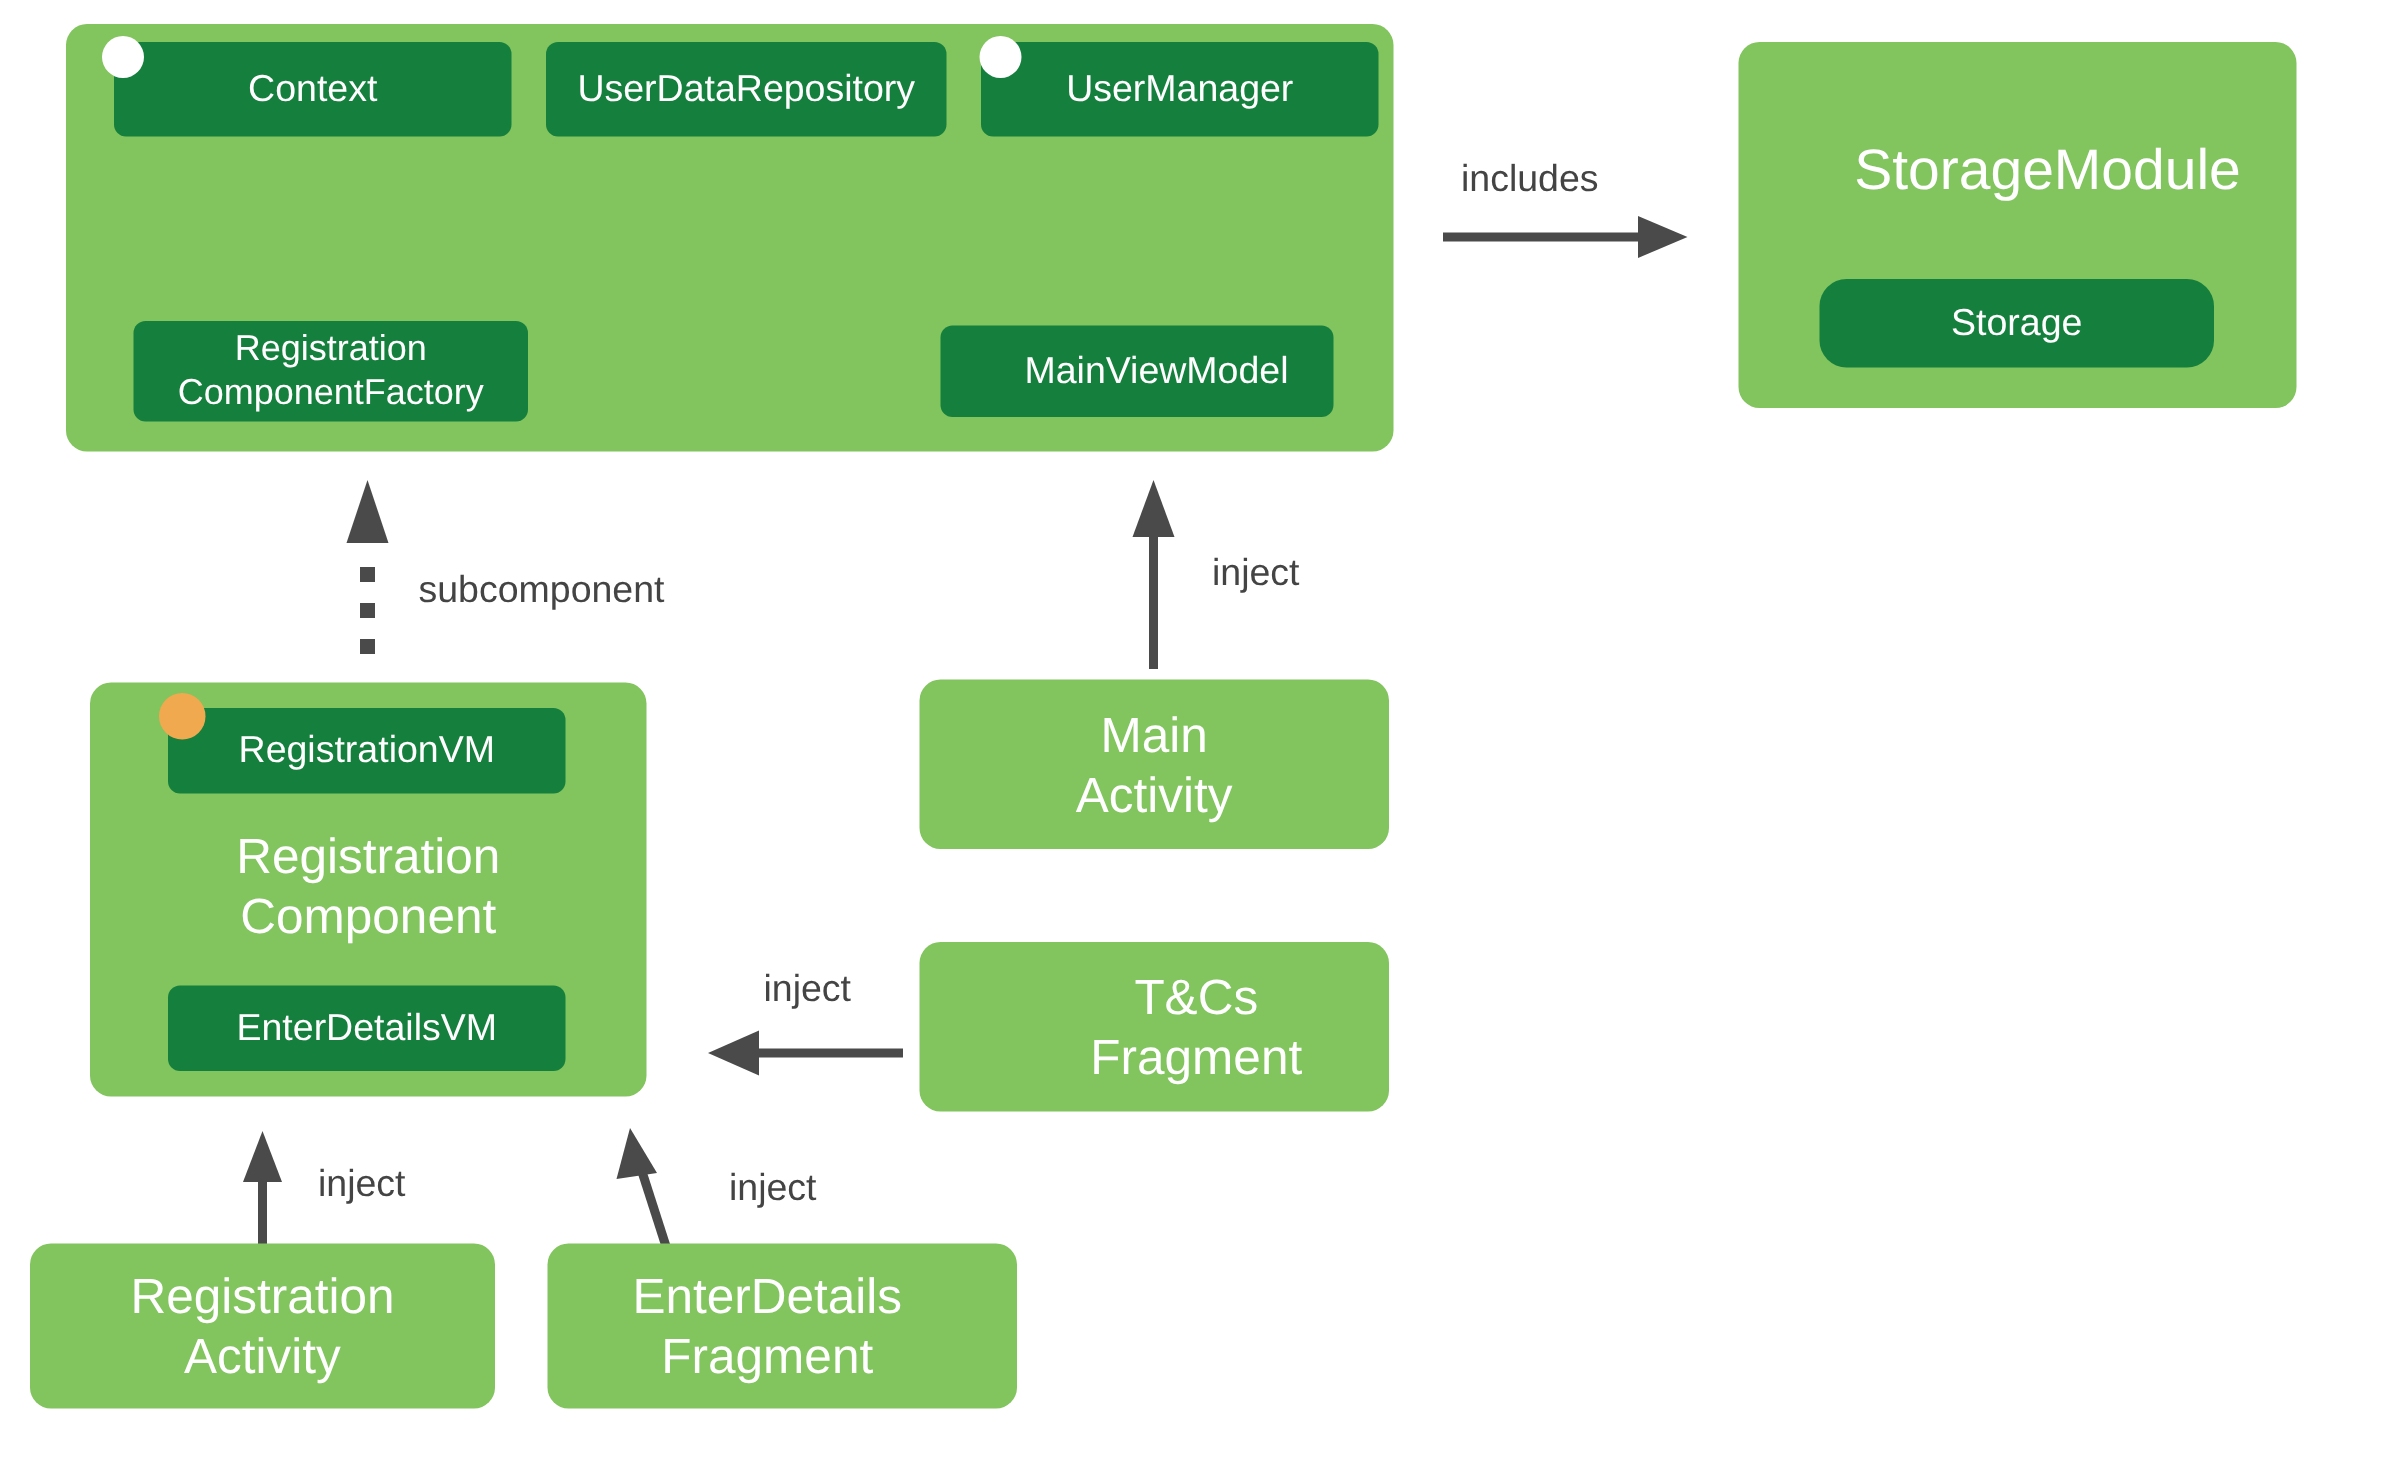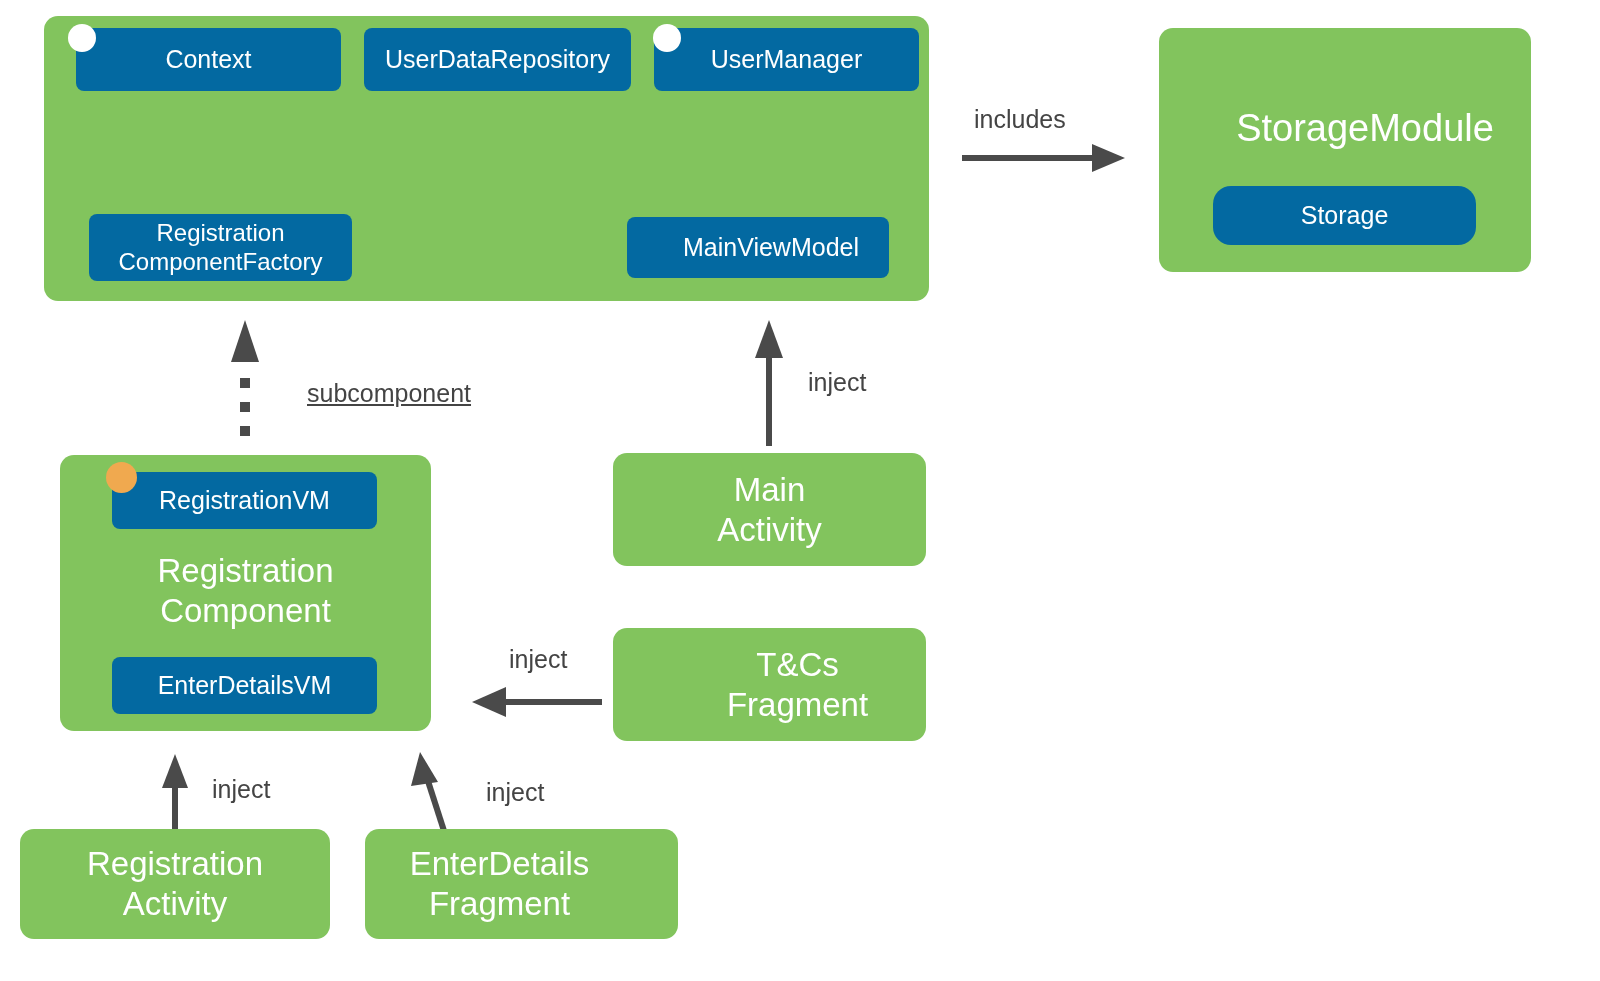--- a/index.html
+++ b/index.html
@@ -21,21 +21,21 @@
 
   
   .green-box {
     position: absolute;
     background: #82c45d;
     border-radius: 14px;
     box-sizing: border-box;
   }
   .dark-box {
     position: absolute;
-    background: #0369a1;
+    background: #15803d;
     border-radius: 8px;
     box-sizing: border-box;
     display: flex;
     align-items: center;
     justify-content: center;
     color: #ffffff;
     text-align: center;
     line-height: 1.18;
   }
   .green-title {
@@ -96,37 +96,37 @@
   <div class="dot-white" style="left:653px; top:24px; width:28px; height:28px;"></div>
 
 
   <div class="dark-box t-chip-sm" style="left:89px; top:214px; width:263px; height:67px;">Registration
 ComponentFactory</div>
 
   <div class="dark-box t-chip" style="left:627px; top:217px; width:262px; height:61px;padding-left:26px;">MainViewModel</div>
 
   <div class="green-box" style="left:1159px; top:28px; width:372px; height:244px;"></div>
 
-  <div class="green-title t-comp" style="left:1159px; top:104px; width:412px; height:50px;">StorageModule</div>
+  <div class="green-title t-comp" style="left:1159px; top:90px; width:412px; height:50px;">StorageModule</div>
 
   <div class="dark-box t-chip" style="left:1213px; top:186px; width:263px; height:59px;border-radius:18px;">Storage</div>
 
   <svg class="arrow-svg" style="left:960px; top:138px;" width="170" height="40" viewBox="0 0 170 40">
     <line x1="2" y1="20" x2="138" y2="20" stroke="#4a4a4a" stroke-width="6"></line>
     <polygon points="132,6 165,20 132,34" fill="#4a4a4a"></polygon>
   </svg>
   <div class="edge-label" style="left:974px; top:105px;">includes</div>
 
   <svg class="arrow-svg" style="left:225px; top:320px;" width="44" height="120" viewBox="0 0 44 120">
     <polygon points="20,0 34,42 6,42" fill="#4a4a4a"></polygon>
     <rect x="15" y="58" width="10" height="10" fill="#4a4a4a"></rect>
     <rect x="15" y="82" width="10" height="10" fill="#4a4a4a"></rect>
     <rect x="15" y="106" width="10" height="10" fill="#4a4a4a"></rect>
   </svg>
-  <div class="edge-label" style="left:307px; top:379px;text-decoration:underline;">subcomponent</div>
+  <div class="edge-label" style="left:279px; top:379px;">subcomponent</div>
 
   <svg class="arrow-svg" style="left:748px; top:318px;" width="44" height="128" viewBox="0 0 44 128">
     <line x1="21" y1="128" x2="21" y2="34" stroke="#4a4a4a" stroke-width="6"></line>
     <polygon points="21,2 35,40 7,40" fill="#4a4a4a"></polygon>
   </svg>
   <div class="edge-label" style="left:808px; top:368px;">inject</div>
 
   <div class="green-box" style="left:613px; top:453px; width:313px; height:113px;"></div>
   <div class="green-title t-node" style="left:613px; top:453px; width:313px; height:113px;">Main
 Activity</div>
@@ -162,16 +162,16 @@
     <line x1="45" y1="84" x2="27" y2="28" stroke="#4a4a4a" stroke-width="6"></line>
     <polygon points="20,2 38,32 11,36" fill="#4a4a4a"></polygon>
   </svg>
   <div class="edge-label" style="left:486px; top:778px;">inject</div>
 
   <div class="green-box" style="left:20px; top:829px; width:310px; height:110px;"></div>
   <div class="green-title t-node" style="left:20px; top:829px; width:310px; height:110px;">Registration
 Activity</div>
 
   <div class="green-box" style="left:365px; top:829px; width:313px; height:110px;"></div>
-  <div class="green-title t-node" style="left:343px; top:829px; width:313px; height:110px;">EnterDetails
+  <div class="green-title t-node" style="left:355px; top:829px; width:313px; height:110px;">EnterDetails
 Fragment</div>
 
 </div>
 
 </body></html>

